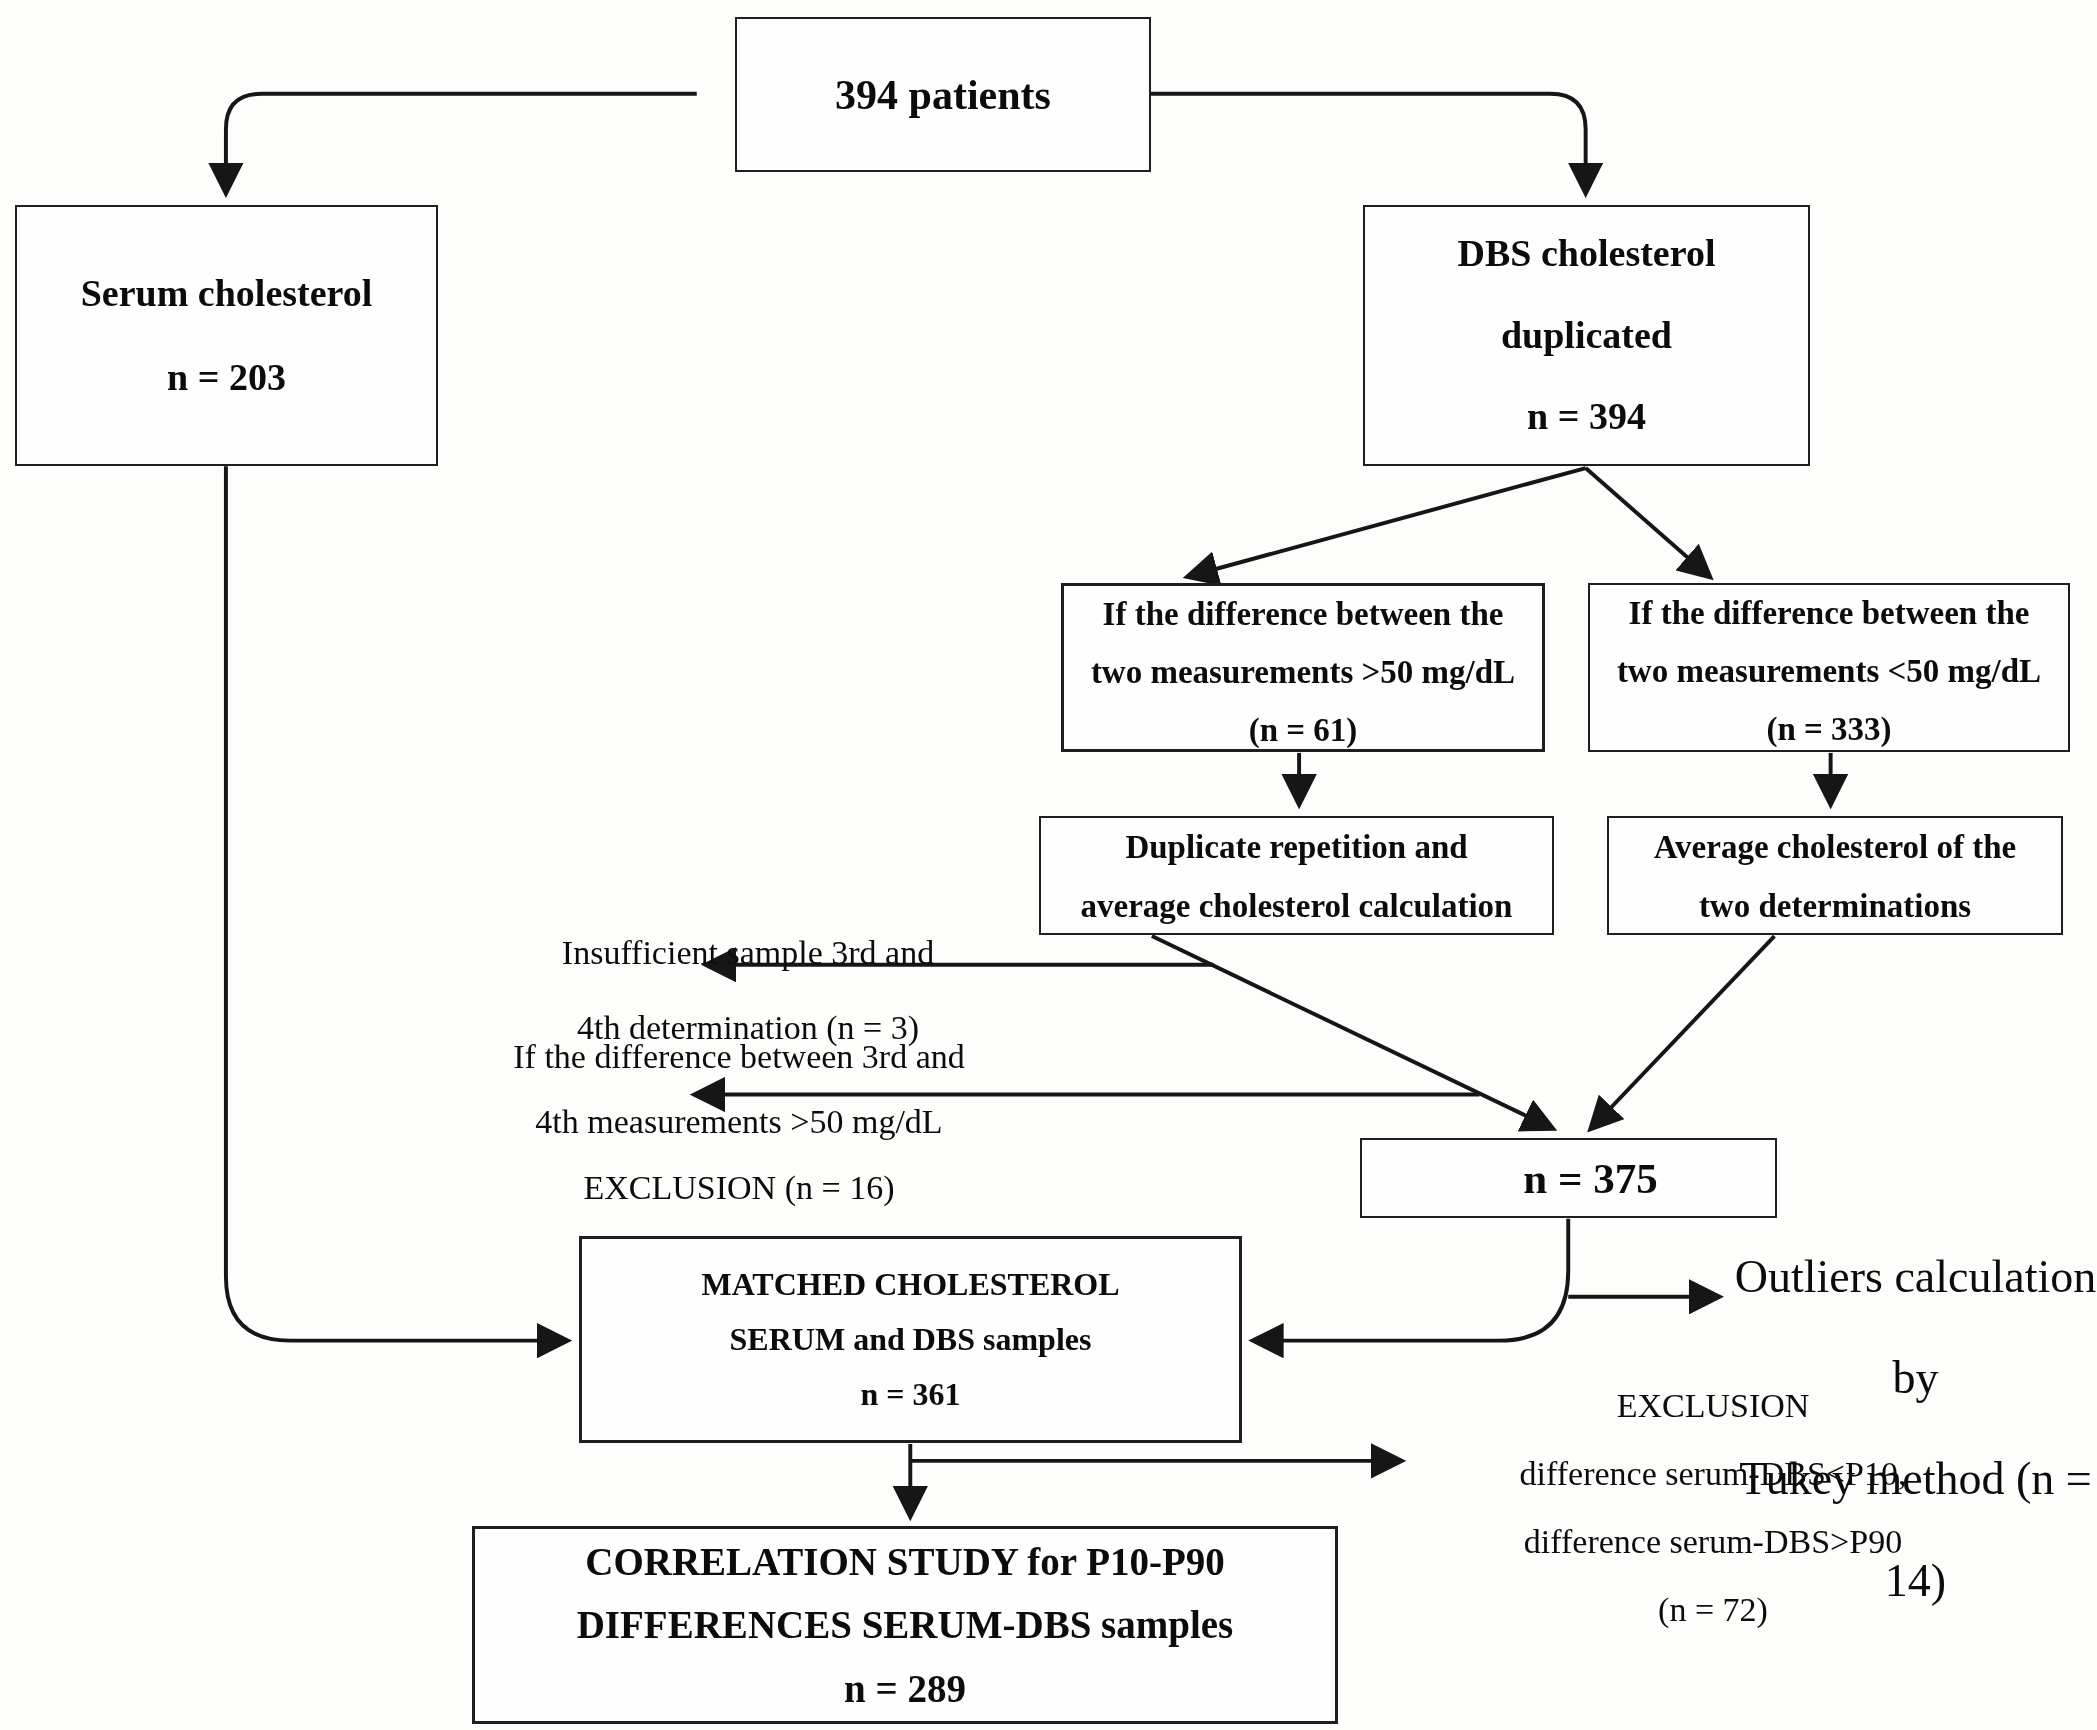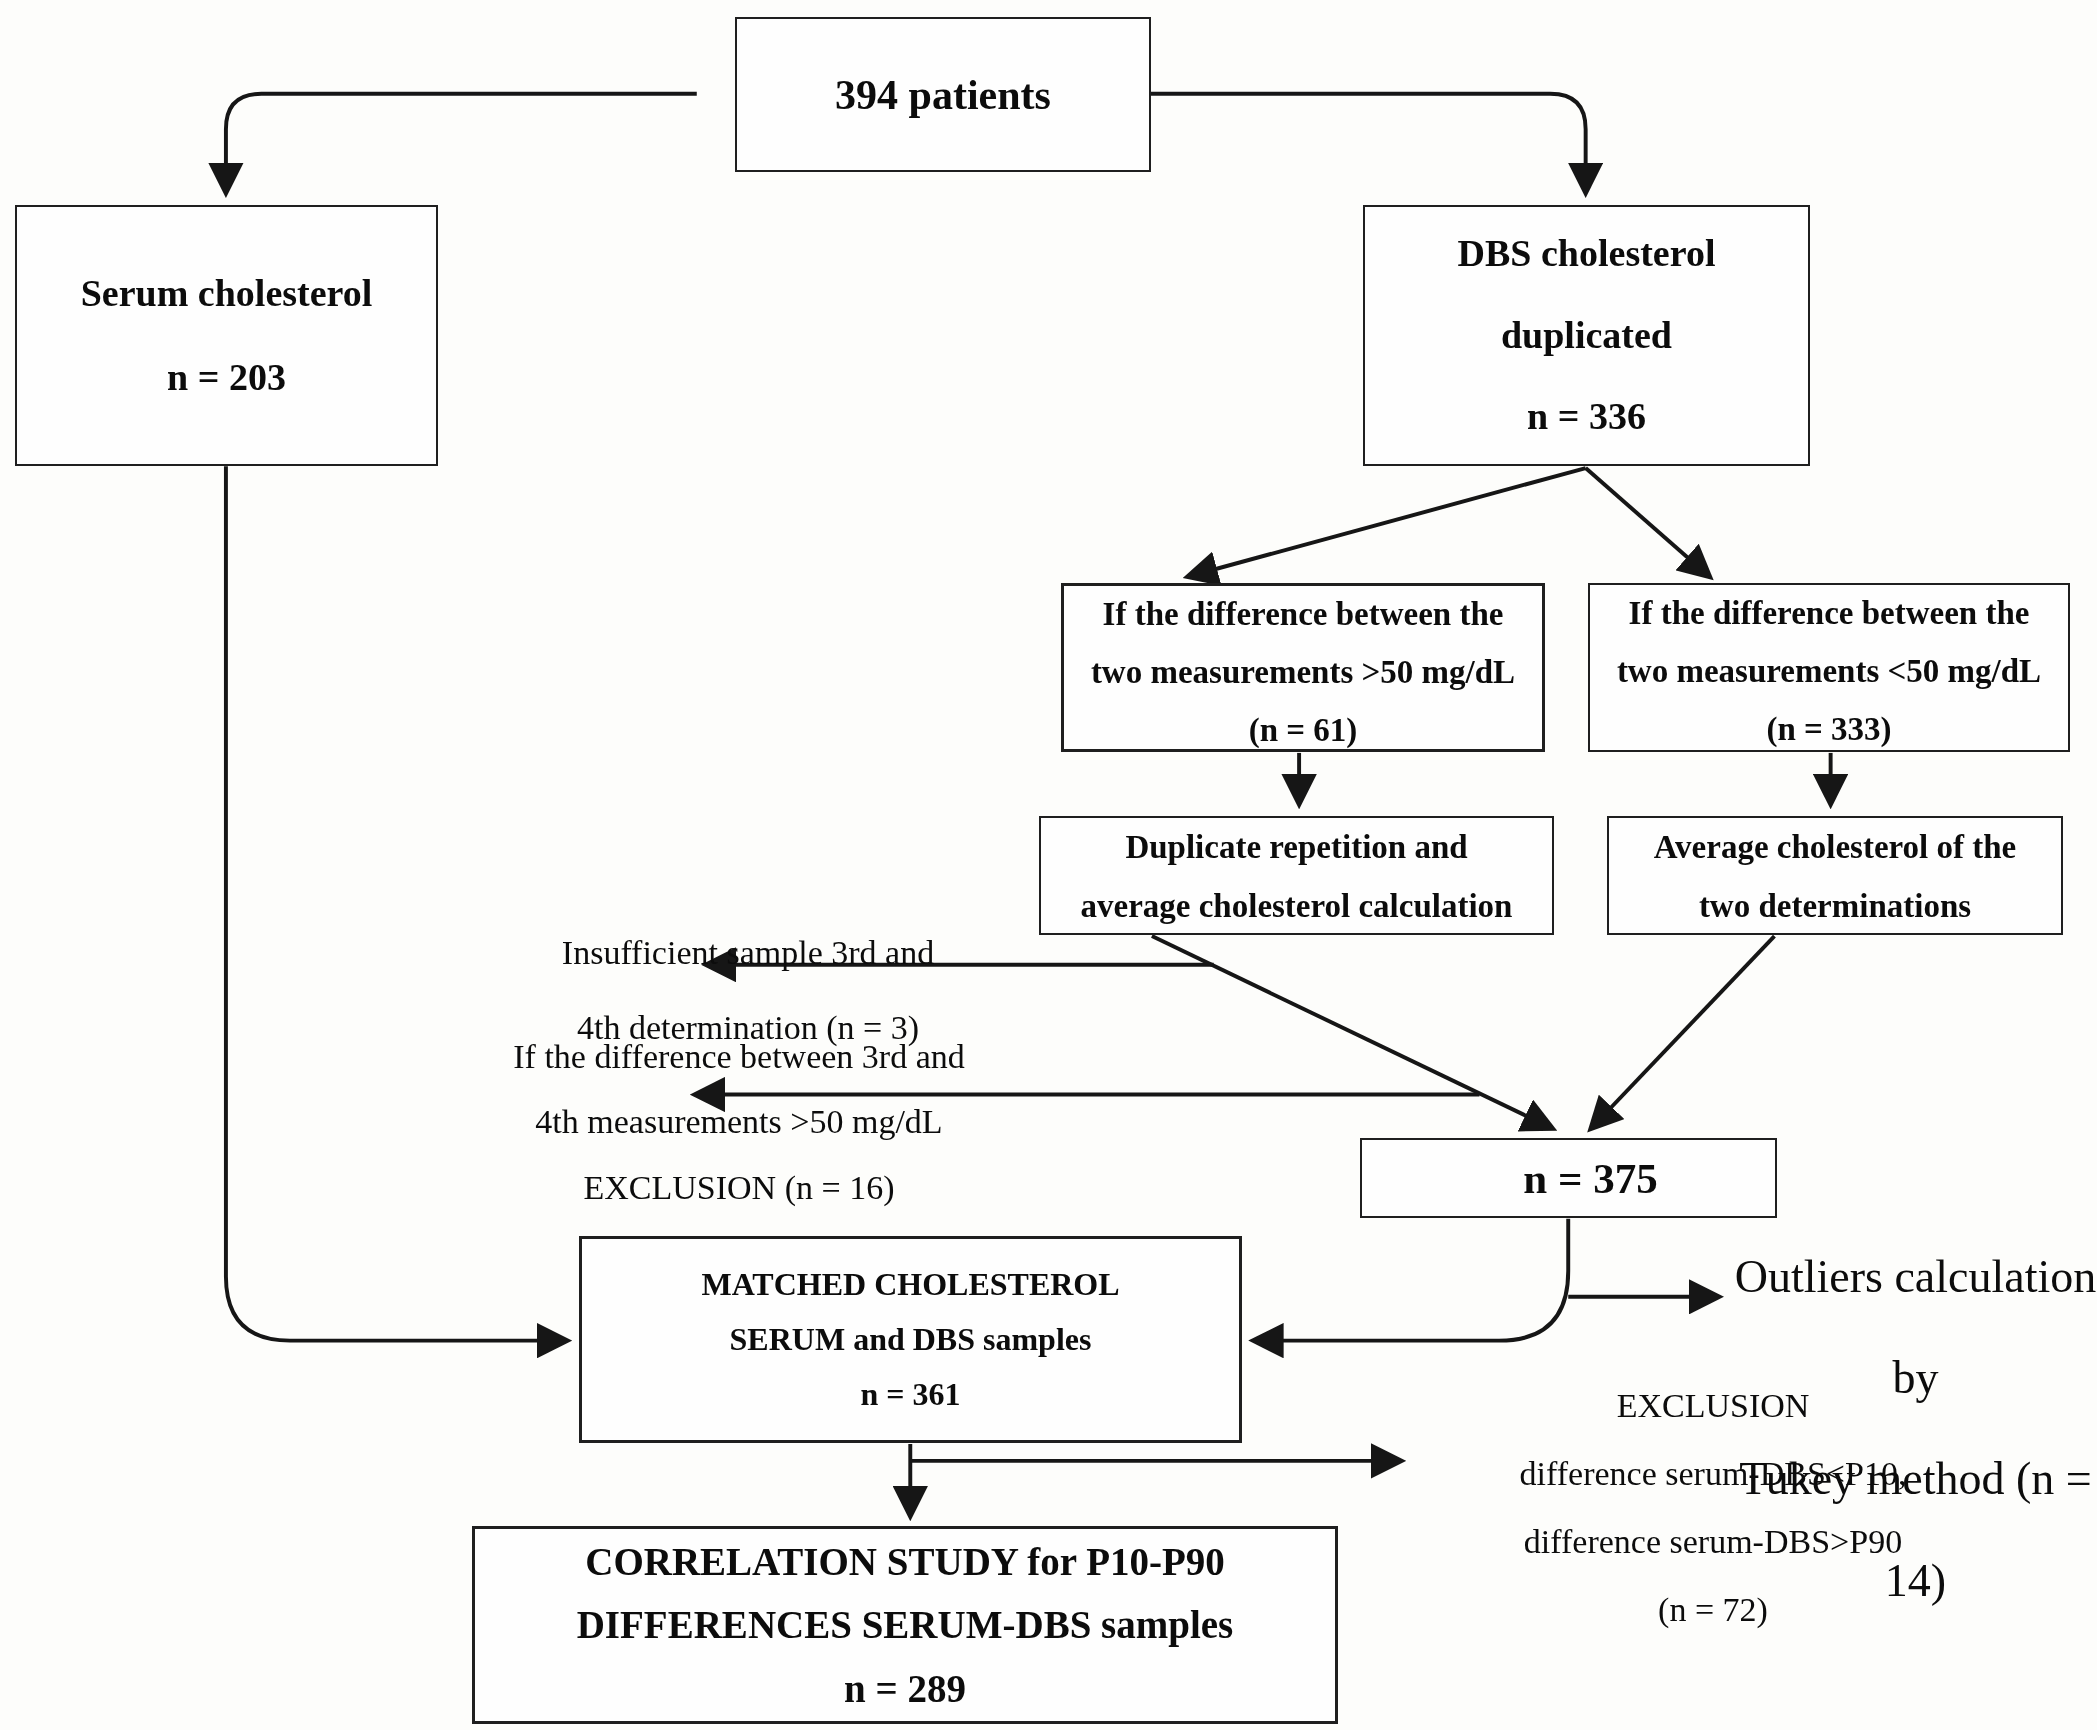--- a/index.html
+++ b/index.html
@@ -67,21 +67,21 @@
     <path d="M 1620 2600 H 2492" marker-end="url(#ahead)"></path>
   </svg>
 
   <div class="box" id="b-patients">394 patients</div>
 
   <div class="box" id="b-serum">Serum cholesterol
 n = 203</div>
 
   <div class="box" id="b-dbs">DBS cholesterol
 duplicated
-n = 336</div>
+n = 394</div>
 
   <div class="box" id="b-gt50">If the difference between the
 two measurements &gt;50 mg/dL
 (n = 61)</div>
 
   <div class="box" id="b-lt50">If the difference between the
 two measurements &lt;50 mg/dL
 (n = 333)</div>
 
   <div class="box" id="b-dup">Duplicate repetition and

